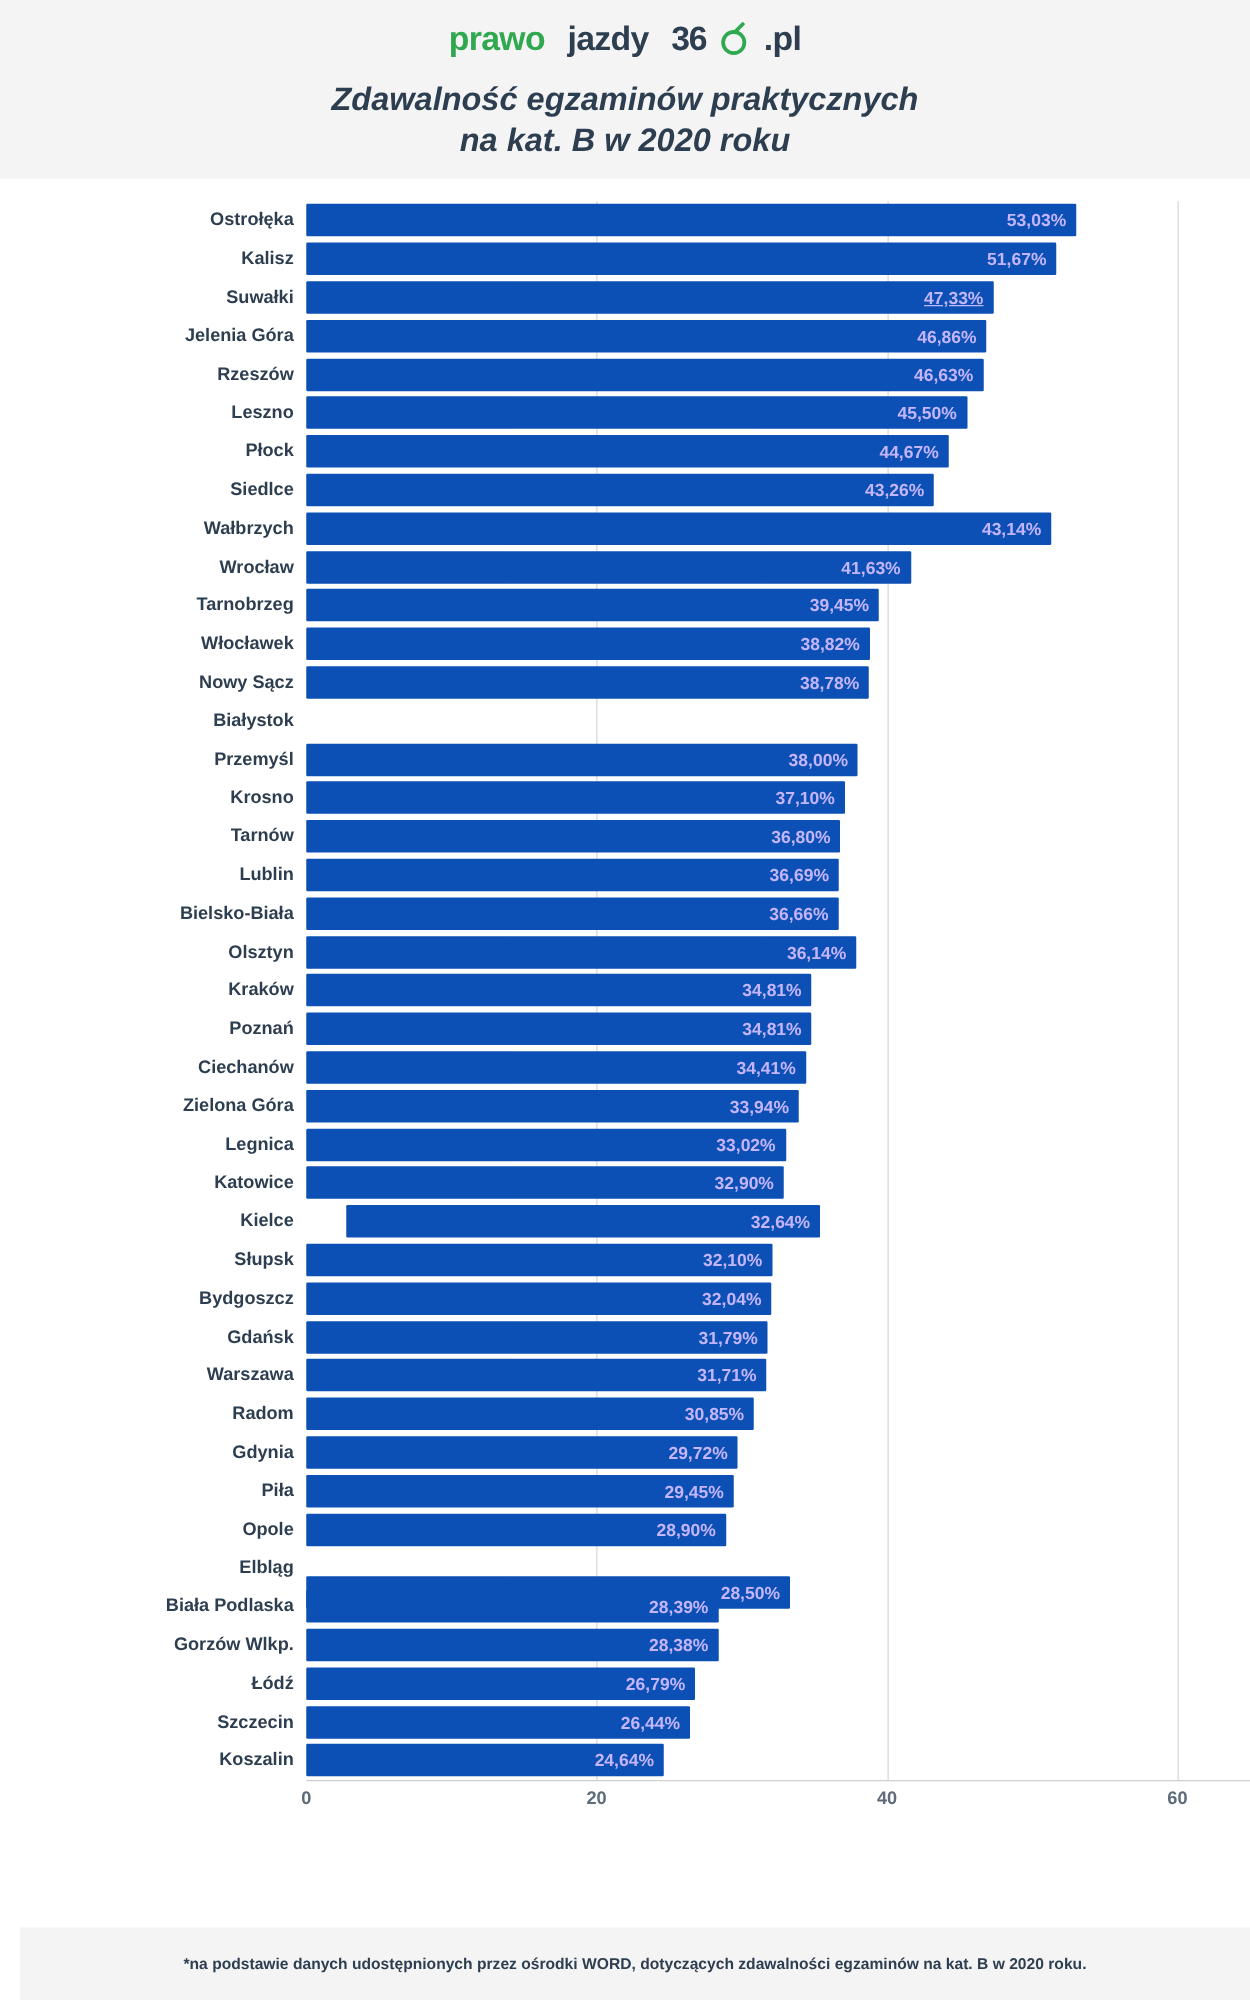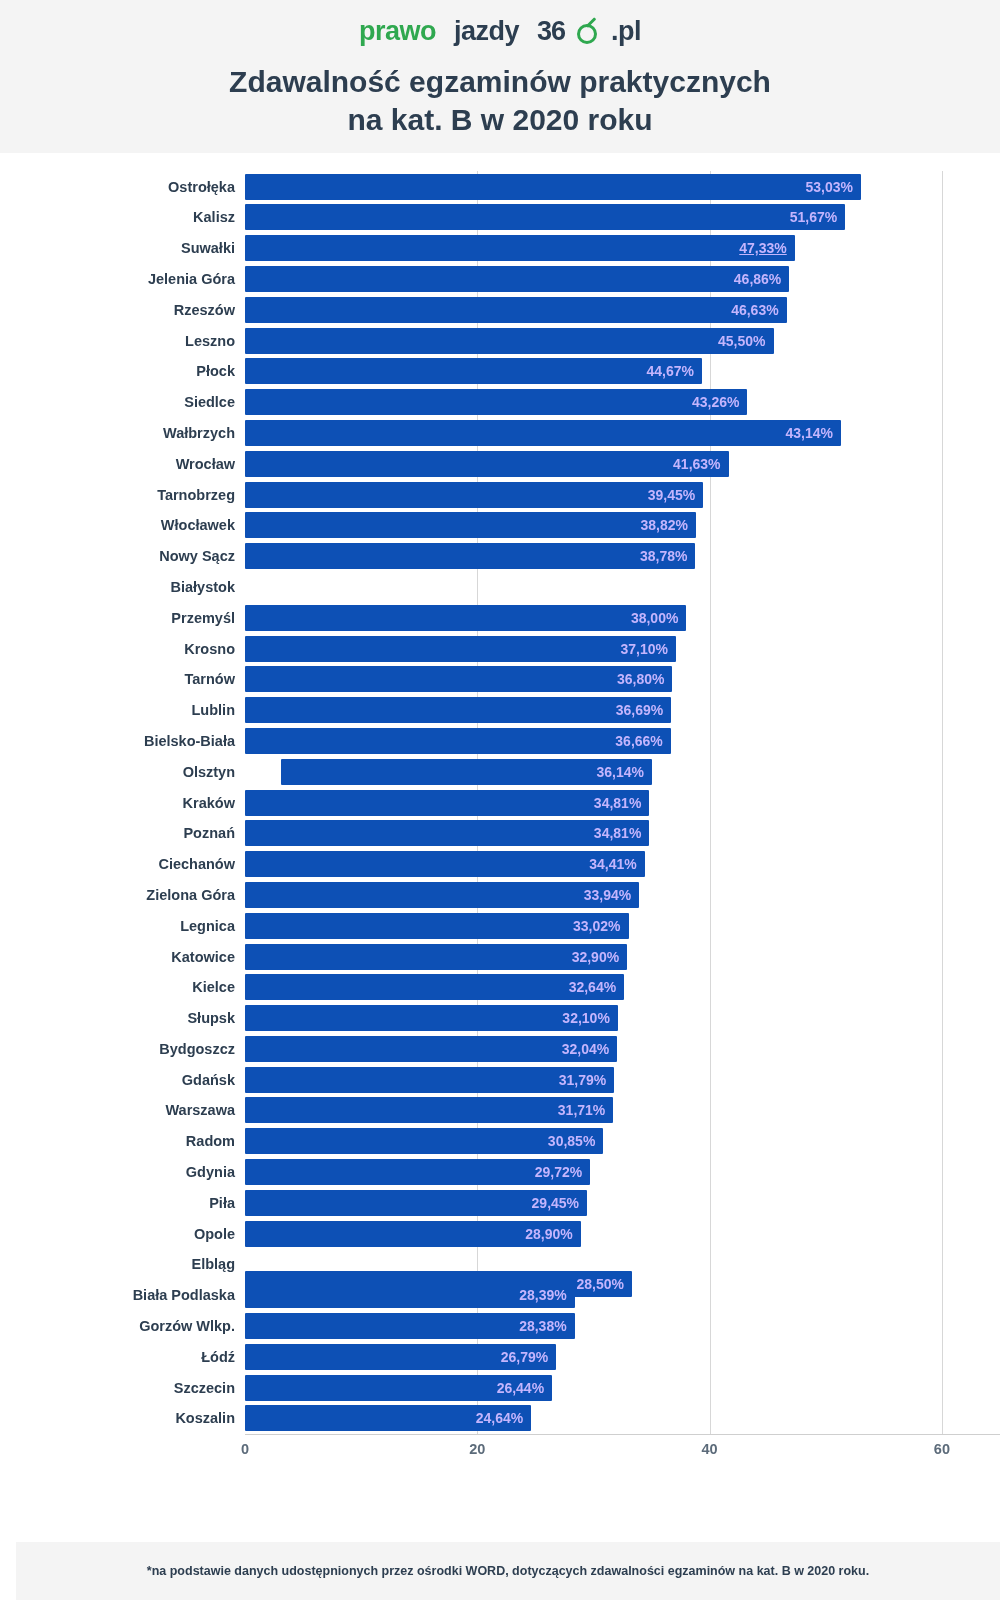--- a/index.html
+++ b/index.html
@@ -57,25 +57,26 @@
     left: 5px; top: -6px;
     width: 12px; height: 3px;
     background: #2fa84f;
     transform: rotate(-45deg);
     border-radius: 1px;
   }
   .logo .lg-pl { color: #2c3e50; font-weight: bold; margin-left: 2px; }
 
   .chart-title {
     color: #2d3e50;
-    font-size: 30px;
+    font-size: 26px;
     font-weight: bold;
     line-height: 1.27;
     margin: 0;
     padding: 0 40px;
+    font-style: italic;
   }
 
   
   .chart-wrap {
     position: relative;
     padding: 18px 0 0 0;
   }
   .rows {
     position: relative;
     margin: 0;
@@ -239,21 +240,21 @@
             <div class="row-label">Leszno</div>
             <div class="bar-area">
               <div class="bar" style="width: 528.5px; background: rgb(13, 80, 181);">
                 <span>45,50%</span>
               </div>
             </div>
           </li>
           <li class="row">
             <div class="row-label">Płock</div>
             <div class="bar-area">
-              <div class="bar" style="width: 457px; background: rgb(13, 80, 181);">
+              <div class="bar" style="width: 514px; background: rgb(13, 80, 181);">
                 <span>44,67%</span>
               </div>
             </div>
           </li>
           <li class="row">
             <div class="row-label">Siedlce</div>
             <div class="bar-area">
               <div class="bar" style="width: 502.482px; background: rgb(13, 80, 181);">
                 <span>43,26%</span>
               </div>
@@ -338,21 +339,21 @@
             <div class="row-label">Bielsko-Biała</div>
             <div class="bar-area">
               <div class="bar" style="width: 425.82px; background: rgb(13, 80, 181);">
                 <span>36,66%</span>
               </div>
             </div>
           </li>
           <li class="row">
             <div class="row-label">Olsztyn</div>
             <div class="bar-area">
-              <div class="bar" style="width: 371px; background: rgb(13, 80, 181); margin-left: 36px;">
+              <div class="bar" style="width: 440px; background: rgb(13, 80, 181);">
                 <span>36,14%</span>
               </div>
             </div>
           </li>
           <li class="row">
             <div class="row-label">Kraków</div>
             <div class="bar-area">
               <div class="bar" style="width: 404.332px; background: rgb(13, 80, 181);">
                 <span>34,81%</span>
               </div>
@@ -394,21 +395,21 @@
             <div class="row-label">Katowice</div>
             <div class="bar-area">
               <div class="bar" style="width: 382.146px; background: rgb(13, 80, 181);">
                 <span>32,90%</span>
               </div>
             </div>
           </li>
           <li class="row">
             <div class="row-label">Kielce</div>
             <div class="bar-area">
-              <div class="bar" style="width: 379.126px; background: rgb(13, 80, 181);">
+              <div class="bar" style="width: 379.126px; background: rgb(13, 80, 181); margin-left: 32px;">
                 <span>32,64%</span>
               </div>
             </div>
           </li>
           <li class="row">
             <div class="row-label">Słupsk</div>
             <div class="bar-area">
               <div class="bar" style="width: 372.854px; background: rgb(13, 80, 181);">
                 <span>32,10%</span>
               </div>

